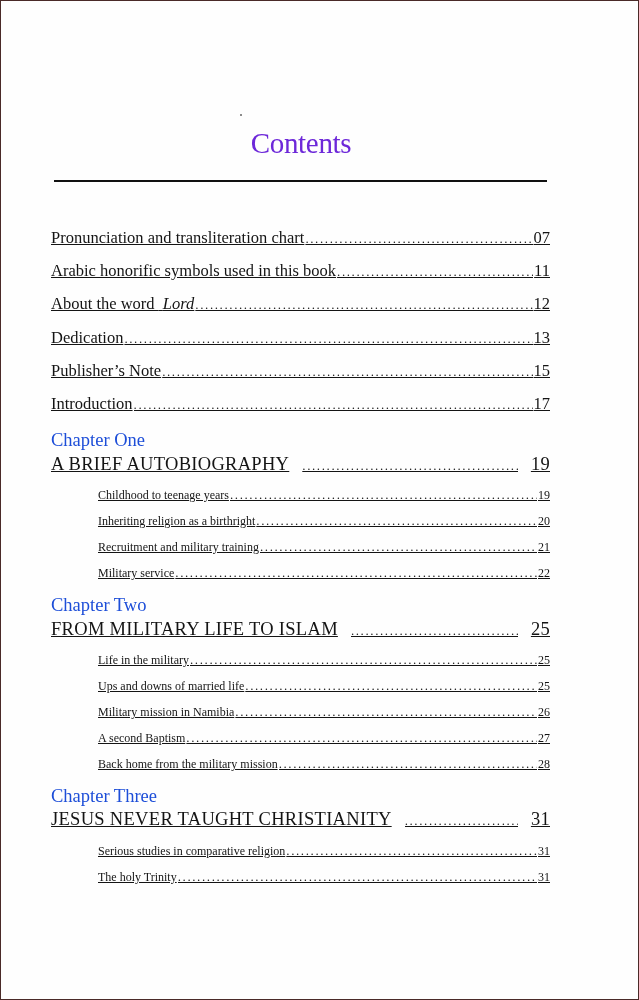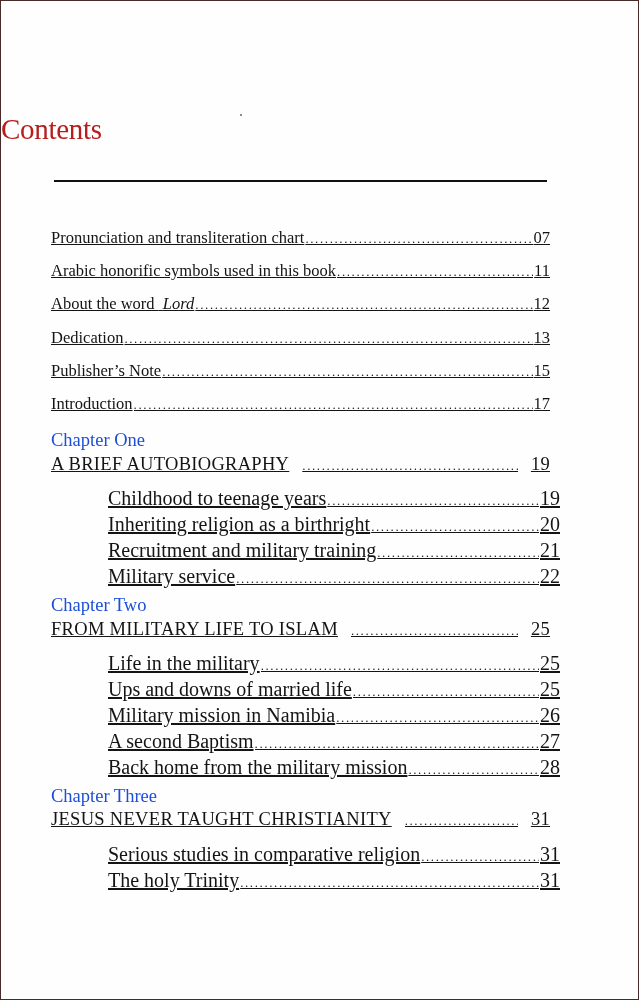--- a/index.html
+++ b/index.html
@@ -3,31 +3,31 @@
   <meta charset="utf-8">
   <style>
     html, body { margin: 0; padding: 0; background: #ffffff; }
     body { width: 639px; height: 1000px; position: relative; overflow: hidden; }
     .page {
       position: absolute; left: 0; top: 0; width: 637px; height: 998px;
       border: 1px solid #4a2a28; background: #fefefe;
       font-family: "Liberation Serif", "DejaVu Serif", serif; color: #141414;
     }
     .title {
-      position: absolute; left: 0; width: 600px; top: 112px; text-align: left;
-      font-size: 29px; letter-spacing: -0.3px; color: #b91c1c;
+      position: absolute; left: 0; width: 600px; top: 126px; text-align: center;
+      font-size: 29px; letter-spacing: -0.3px; color: #6d28d9;
     }
     .rule {
       position: absolute; left: 53px; top: 179px; width: 493px; height: 2px; background: #111;
     }
     .entry {
       position: absolute; left: 50px; width: 499px; height: 22px;
       display: flex; align-items: baseline; font-size: 16.5px; white-space: nowrap; text-decoration: underline;
     }
-    .entry.sub { left: 107px; width: 452px; font-size: 20px; }
+    .entry.sub { left: 97px; width: 452px; font-size: 12px; }
     .entry.heading { font-size: 18.5px; letter-spacing: 0.3px; gap: 12px; }
     .entry .label { flex: 0 0 auto; }
     .entry .label i { font-style: italic; }
     .entry .leader {
       flex: 1 1 auto; overflow: hidden; margin: 0 1px; font-size: 13px; letter-spacing: 1.6px; color: #222;
     }
     .entry .leader::before {
       content: "..................................................................................................................................................................";
     }
     .entry .page-num { flex: 0 0 auto; text-align: right; }

